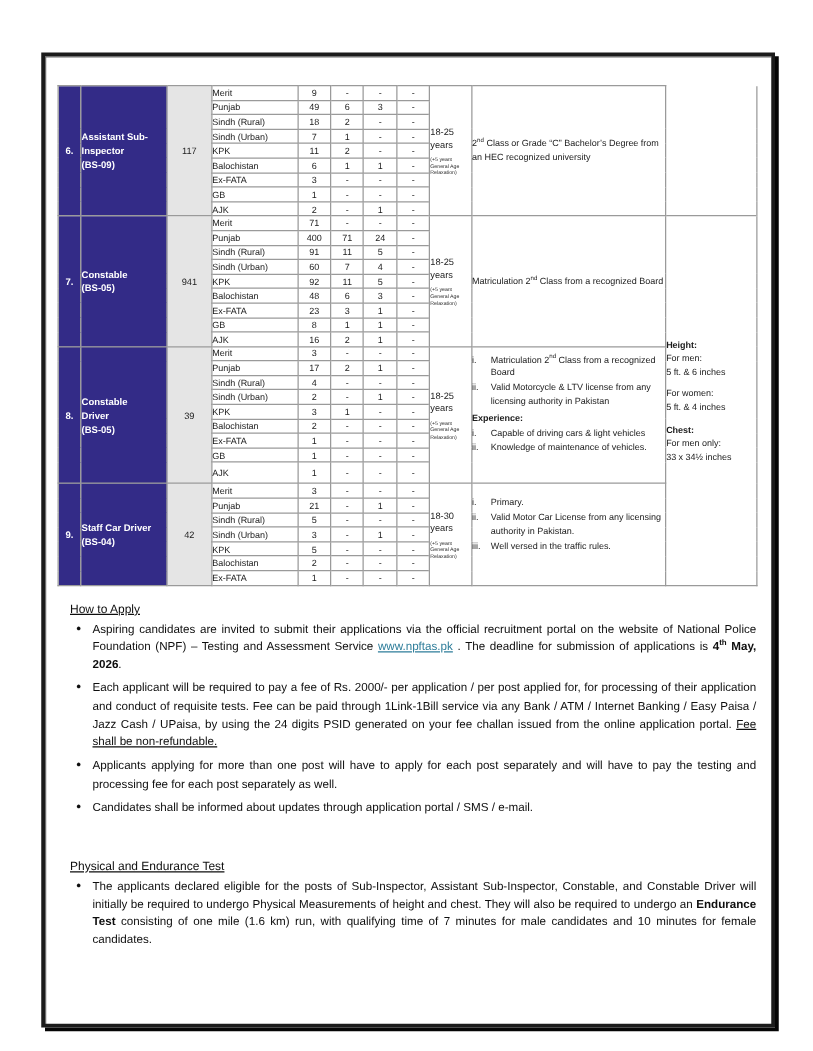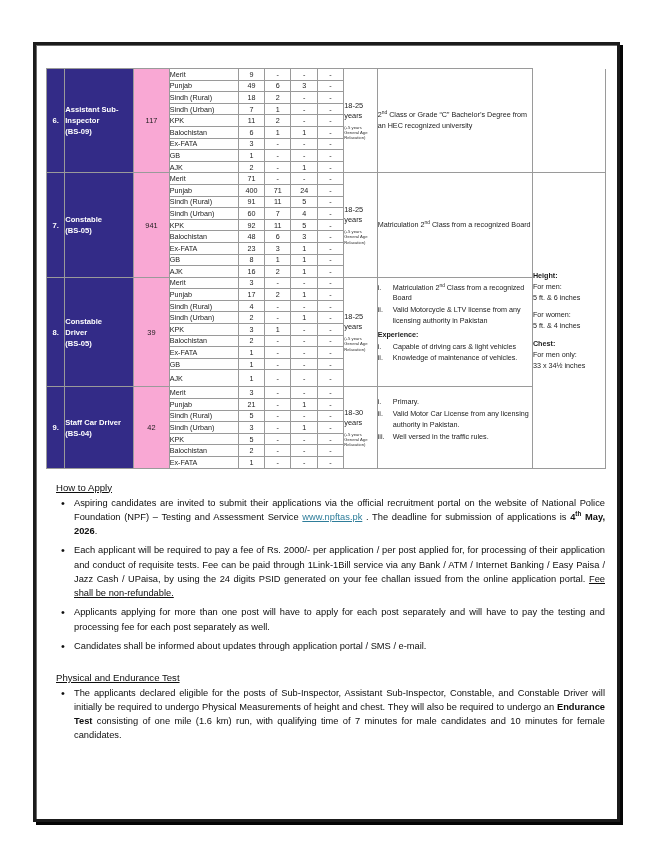--- a/index.html
+++ b/index.html
@@ -50,21 +50,21 @@
     font-size: 7.6px;
     border-color: #6a63b5;
     line-height: 1.45;
   }
   td.sn { text-align: center; width: 18px; }
   td.post { padding: 2px 5px; width: 68px; }
   td.vac {
     text-align: center;
     width: 35px;
     font-size: 7.4px;
-    background: #f9a8d4;
+    background: #e5e5e5;
   }
   td.quota {
     padding: 1px 4px;
     width: 68px;
     height: 11.6px;
     font-size: 7.2px;
     white-space: nowrap;
   }
   td.num {
     text-align: center;
@@ -503,21 +503,21 @@
       <h2 class="sec">How to Apply</h2>
       <ul class="bullets">
         <li><span>Aspiring candidates are invited to submit their applications via the official recruitment portal on the website of National Police Foundation (NPF) – Testing and Assessment Service </span><a class="link" href="#">www.npftas.pk</a><span> . The deadline for submission of applications is </span><span class="b"><span>4</span><sup>th</sup><span> May, 2026</span></span><span>.</span></li>
         <li><span>Each applicant will be required to pay a fee of Rs. 2000/- per application / per post applied for, for processing of their application and conduct of requisite tests. Fee can be paid through 1Link-1Bill service via any Bank / ATM / Internet Banking / Easy Paisa / Jazz Cash / UPaisa, by using the 24 digits PSID generated on your fee challan issued from the online application portal. </span><span class="u">Fee shall be non-refundable.</span></li>
         <li>Applicants applying for more than one post will have to apply for each post separately and will have to pay the testing and processing fee for each post separately as well.</li>
         <li>Candidates shall be informed about updates through application portal / SMS / e-mail.</li>
       </ul>
     </div>
 
     <div class="spacer-sec"></div>
-    <div class="prose" style="margin-top:0;">
+    <div class="prose" style="margin-top:16px;">
       <h2 class="sec">Physical and Endurance Test</h2>
       <ul class="bullets">
         <li><span>The applicants declared eligible for the posts of Sub-Inspector, Assistant Sub-Inspector, Constable, and Constable Driver will initially be required to undergo Physical Measurements of height and chest. They will also be required to undergo an </span><span class="b">Endurance Test</span><span> consisting of one mile (1.6 km) run, with qualifying time of 7 minutes for male candidates and 10 minutes for female candidates.</span></li>
       </ul>
     </div>
 
   </div>
 </div>
 
 </body></html>

